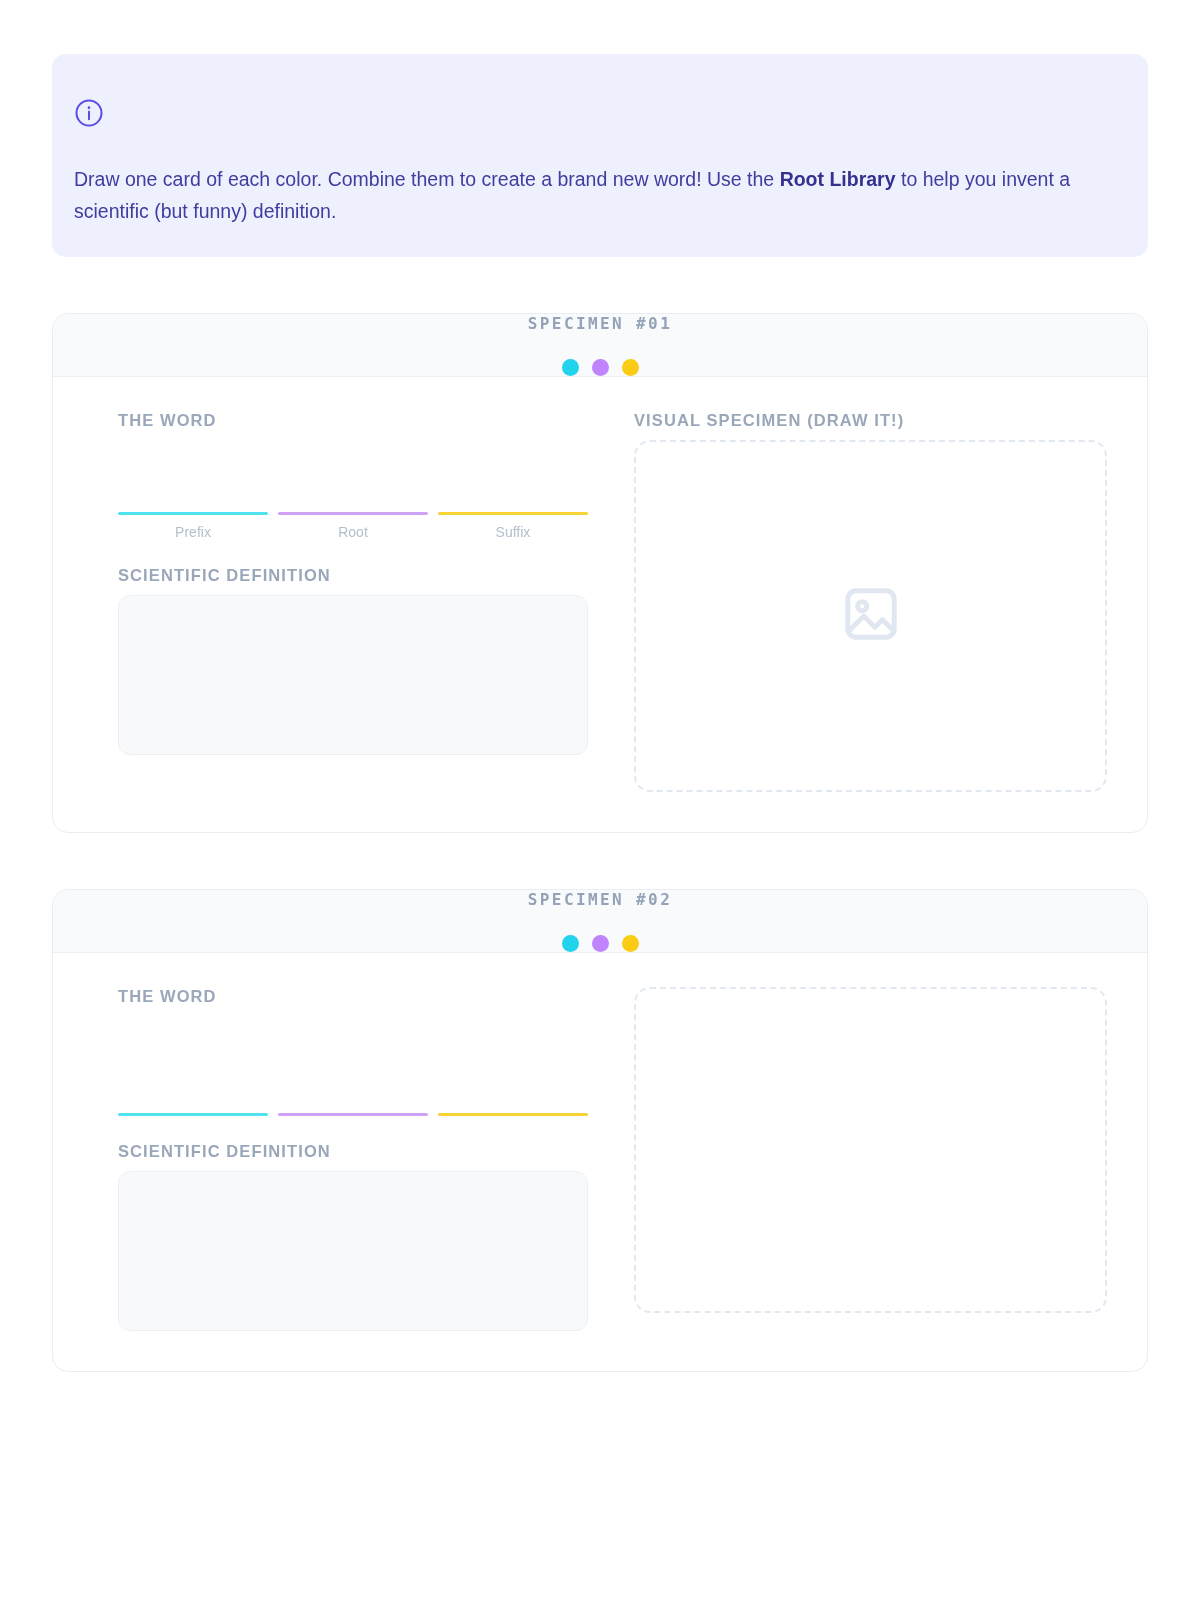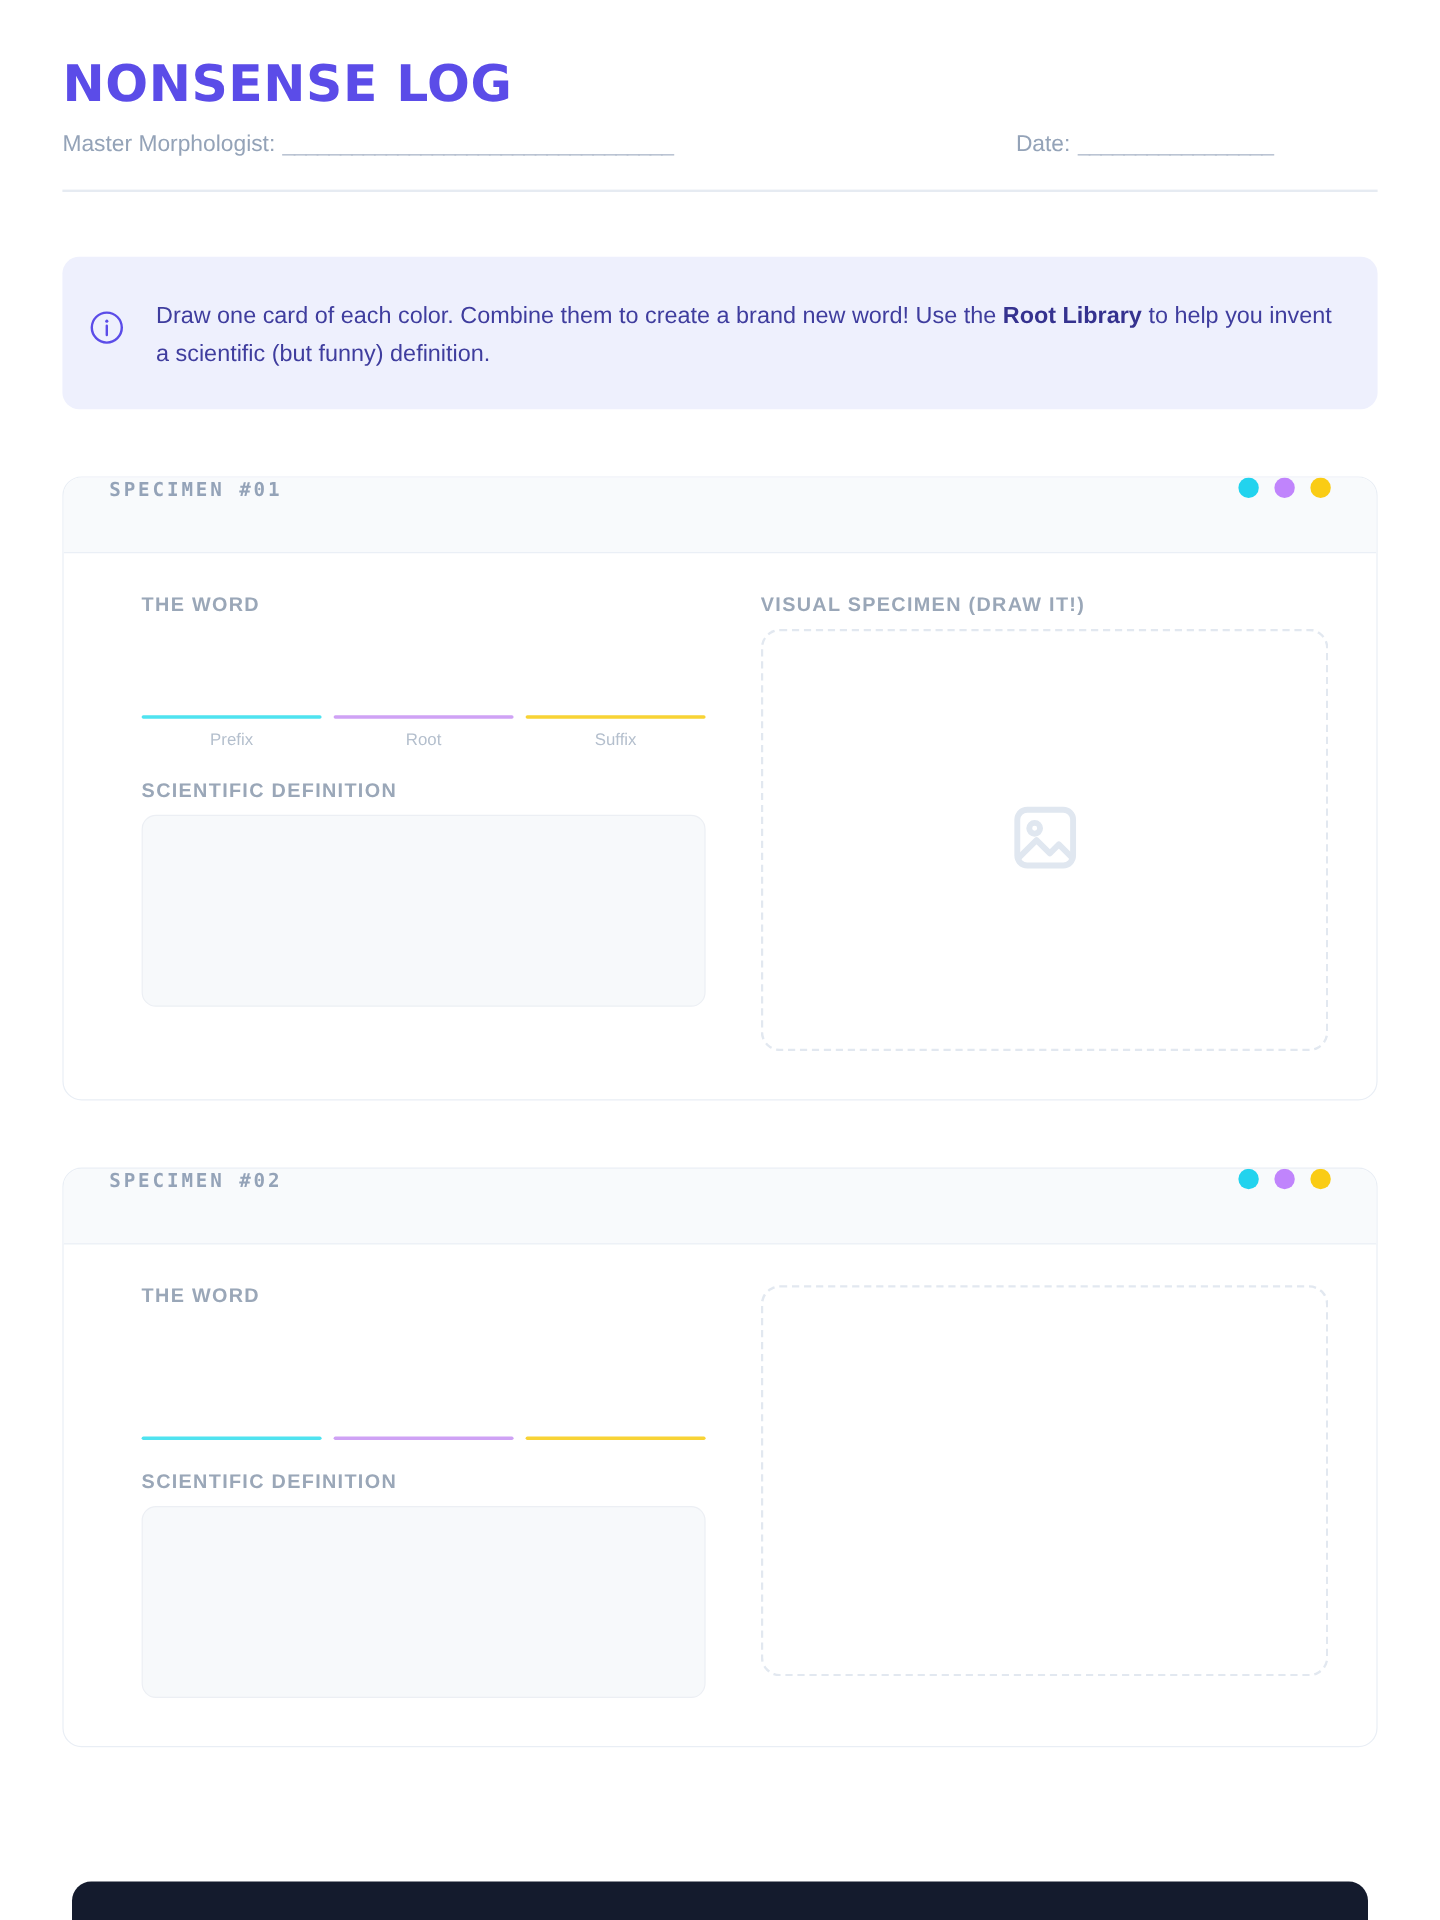--- a/index.html
+++ b/index.html
@@ -69,20 +69,21 @@
   
   .info-banner {
     margin-top: 54px;
     background: #eef0fd;
     border-radius: 14px;
     padding: 28px 34px 30px 22px;
     display: flex;
     align-items: flex-start;
     gap: 26px;
     min-height: 62px;
+    flex-direction: column;
   }
   .info-icon {
     flex: 0 0 auto;
     margin-top: 16px;
   }
   .info-text {
     font-size: 19.5px;
     line-height: 1.62;
     color: #3f3d9e;
     font-weight: 400;
@@ -97,22 +98,23 @@
     border-radius: 16px;
     background: #ffffff;
     overflow: hidden;
   }
   .card-head {
     background: #f8fafc;
     border-bottom: 1.5px solid #eaeff6;
     height: 62px;
     padding: 0 38px;
     display: flex;
-    align-items: flex-start;
+    align-items: center;
     justify-content: space-between;
+    flex-direction: column;
   }
   .card-head-title {
     font-size: 16px;
     font-weight: 700;
     letter-spacing: 2.4px;
     color: #94a3b8;
     font-family: "DejaVu Sans Mono", monospace;
   }
   .dot-group { display: flex; align-items: center; gap: 13px; }
   .dot { width: 17px; height: 17px; border-radius: 50%; }
@@ -190,34 +192,20 @@
     background: #141b2d;
     border-radius: 16px 16px 0 0;
   }
   .spacer-2 { height: 44px; }
 </style>
 </head>
 <body>
 
 <div class="page">
 
-  <div class="doc-header">
-    <h1 class="doc-title">NONSENSE LOG</h1>
-    <div class="meta-row">
-      <div class="meta-field name">
-        <span class="meta-label">Master Morphologist:</span>
-        <span class="meta-rule">__________________________________</span>
-      </div>
-      <div class="meta-field date">
-        <span class="meta-label">Date:</span>
-        <span class="meta-rule">_________________</span>
-      </div>
-    </div>
-    <div class="header-rule"></div>
-  </div>
 
   <div class="info-banner">
     <span class="info-icon">
       <svg width="30" height="30" viewBox="0 0 24 24" fill="none">
         <circle cx="12" cy="12" r="10" stroke="#5b4ce8" stroke-width="1.6"></circle>
         <circle cx="12" cy="7.7" r="1.05" fill="#5b4ce8"></circle>
         <path d="M12 10.8v6.2" stroke="#5b4ce8" stroke-width="1.6" stroke-linecap="round"></path>
       </svg>
     </span>
     <div class="info-text">

